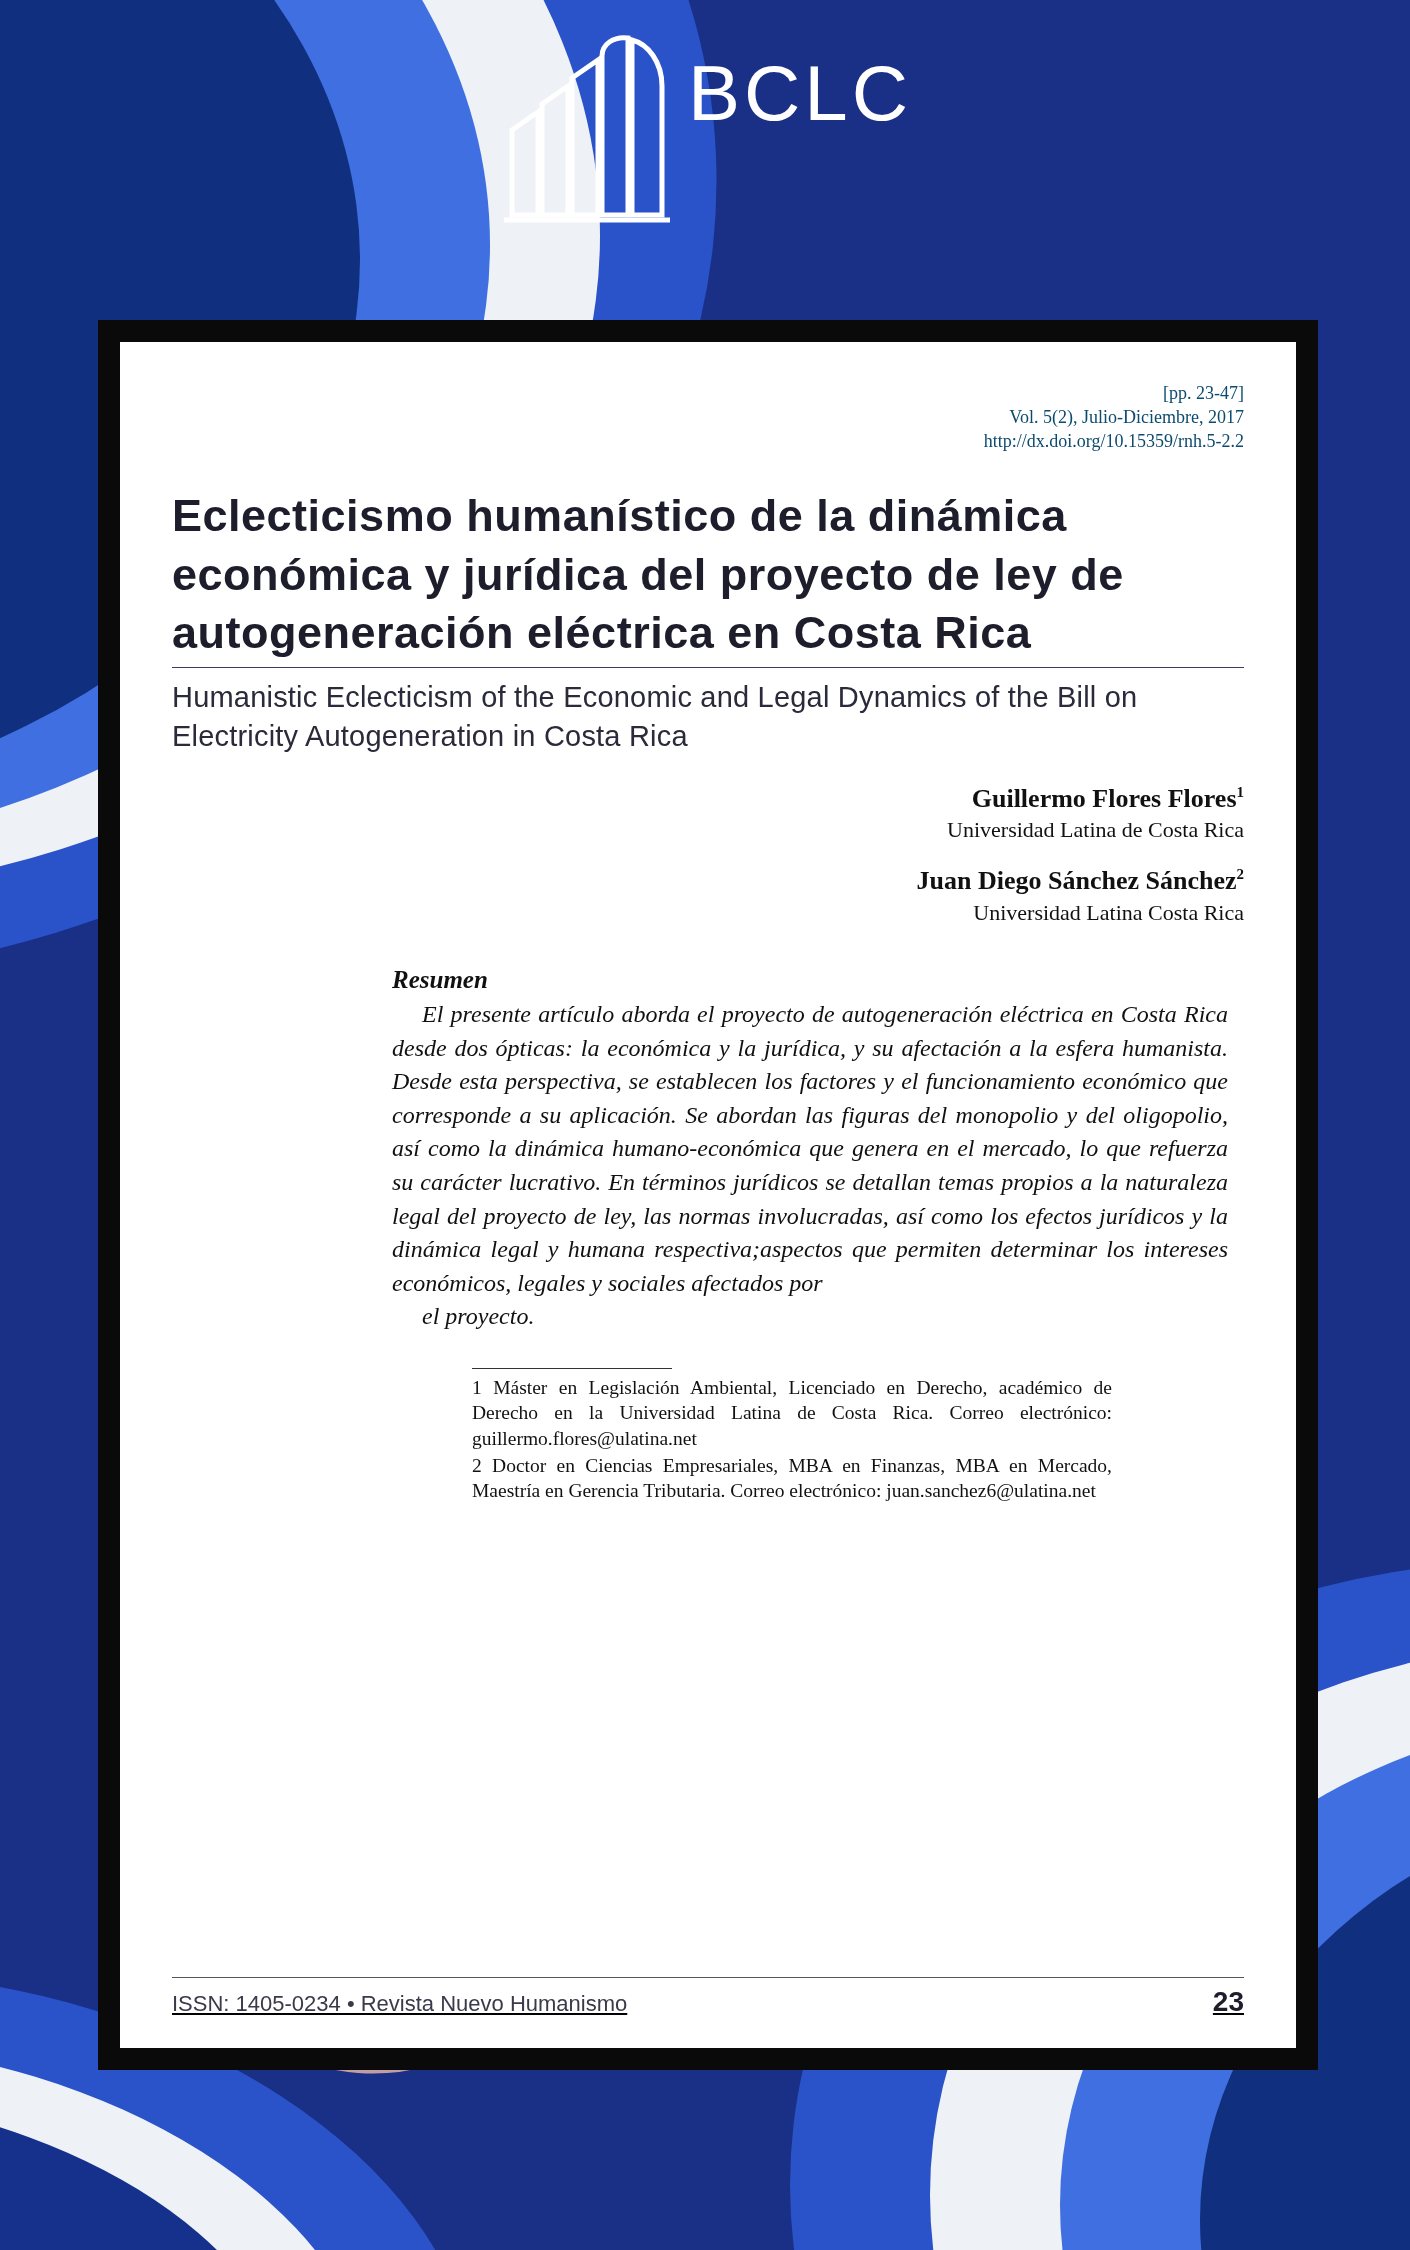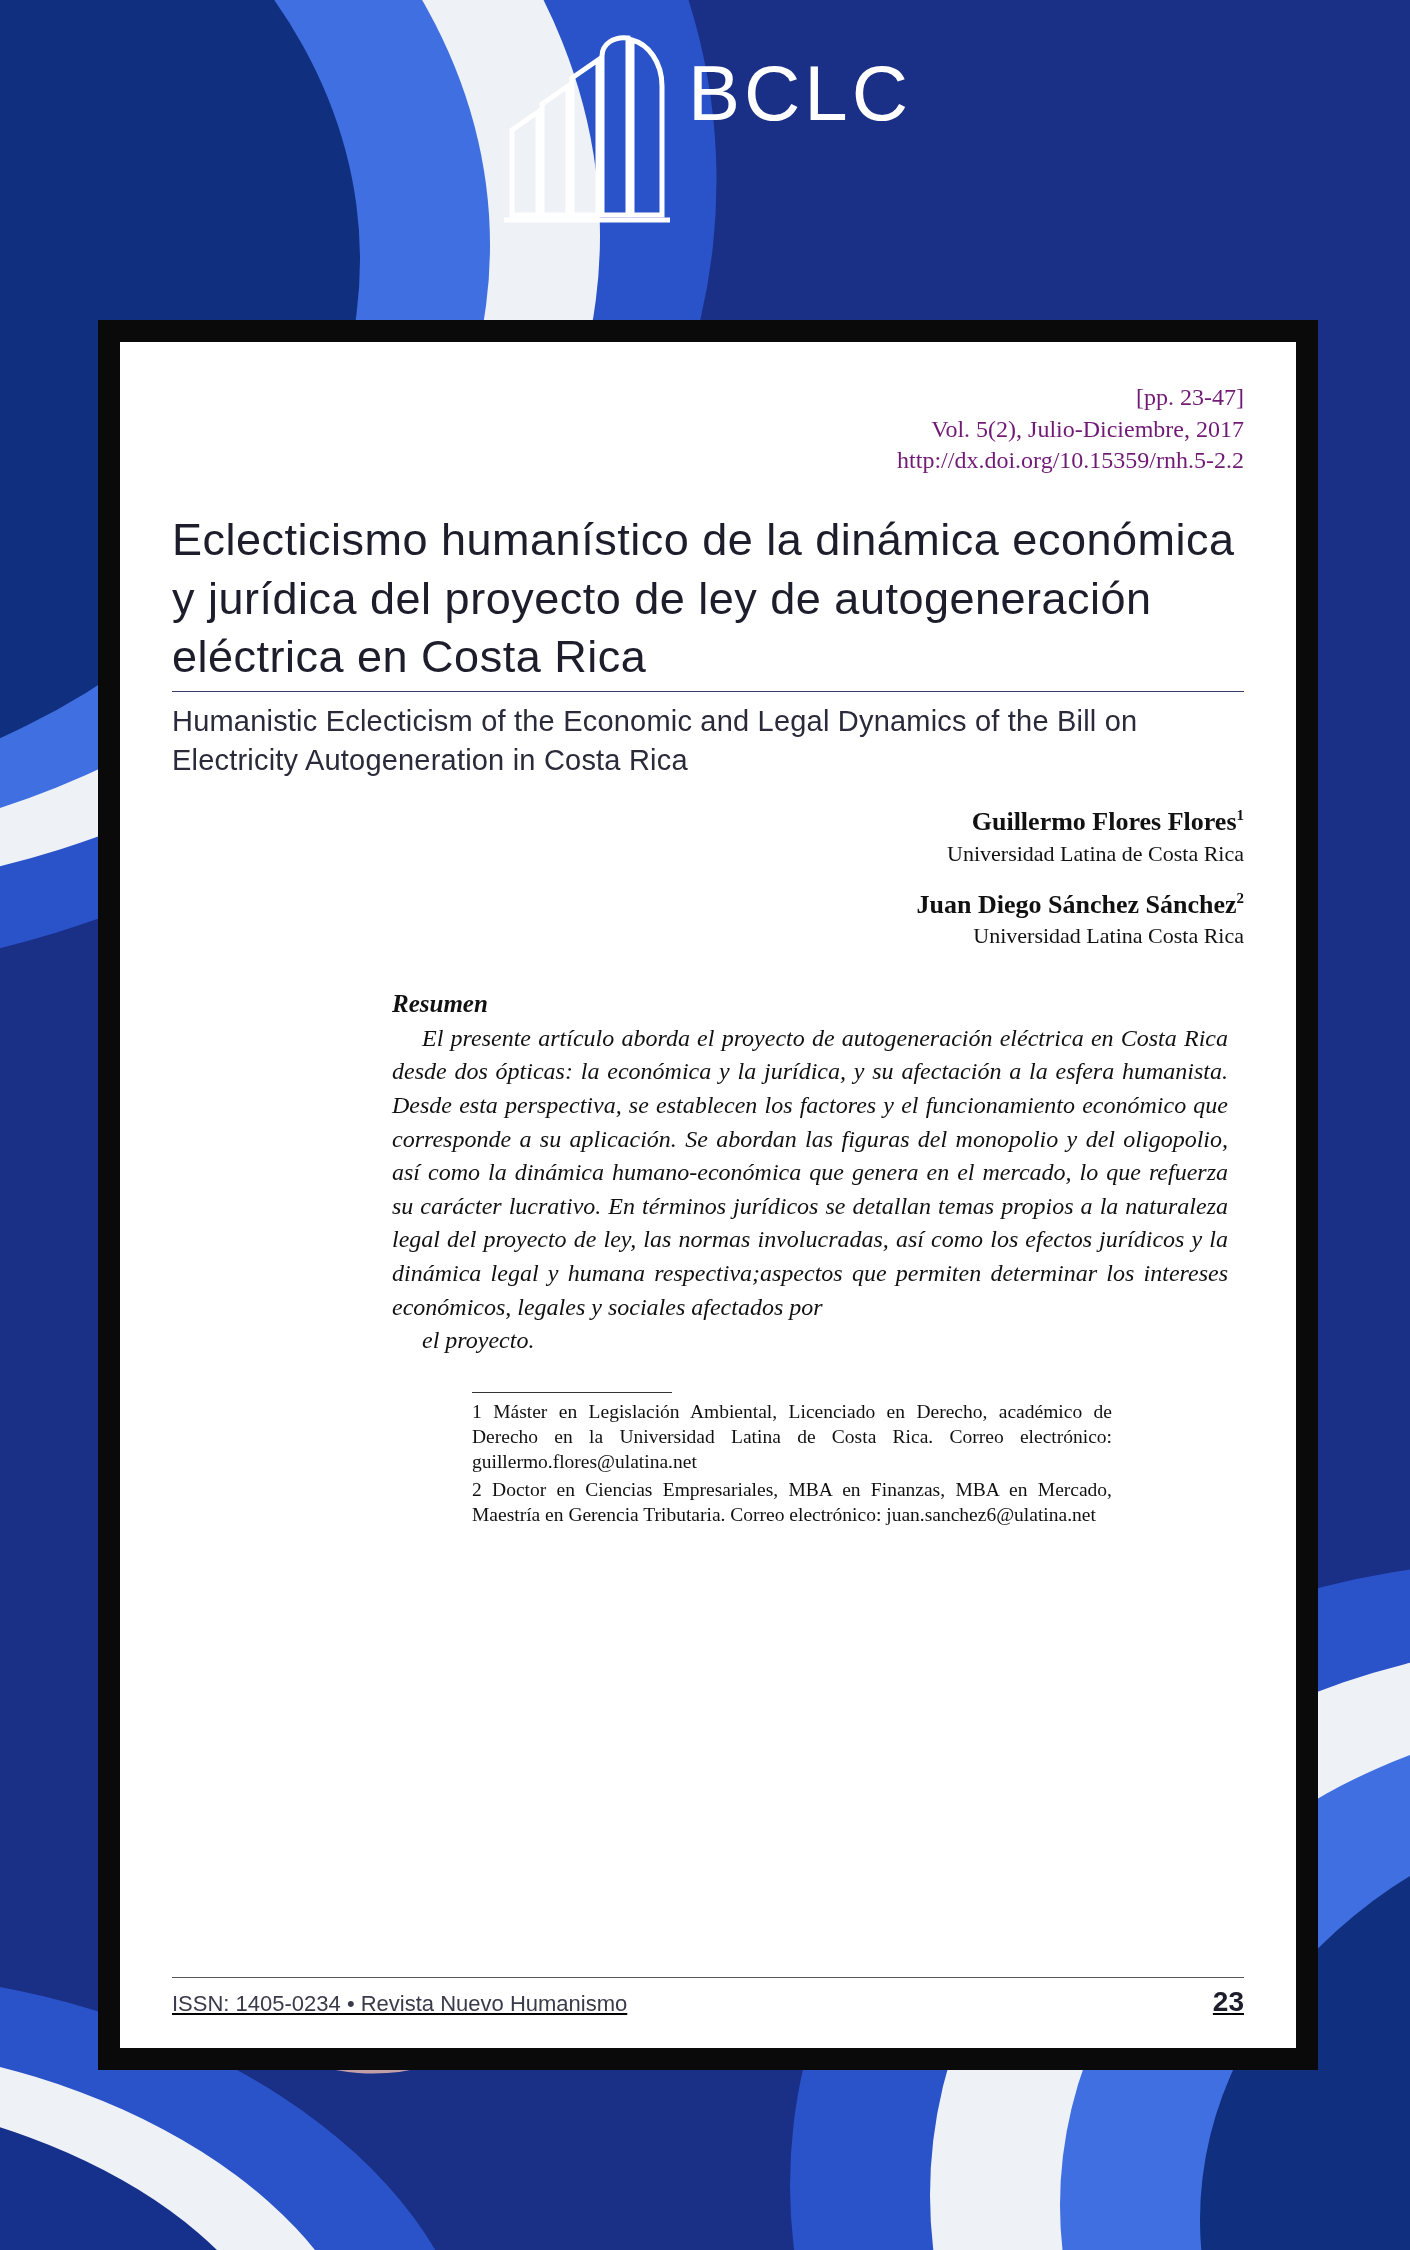--- a/index.html
+++ b/index.html
@@ -157,30 +157,30 @@
     width: 100%;
     height: 100%;
     background: #ffffff;
     box-sizing: border-box;
     padding: 40px 52px 0 52px;
     overflow: hidden;
   }
 
   .meta {
     text-align: right;
-    font-size: 24px;
+    font-size: 18px;
     line-height: 1.32;
-    color: #701a75;
+    color: #0c4a6e;
     font-family: "Liberation Serif", serif;
   }
 
   .title-es {
     margin-top: 34px;
     font-family: "Liberation Sans", sans-serif;
-    font-weight: 400;
+    font-weight: 700;
     font-size: 45px;
     line-height: 1.30;
     color: #1d1d2b;
     letter-spacing: 0.5px;
   }
   .rule {
     border: none;
     border-top: 1.5px solid #3a3a6a;
     margin: 4px 0 10px 0;
   }

